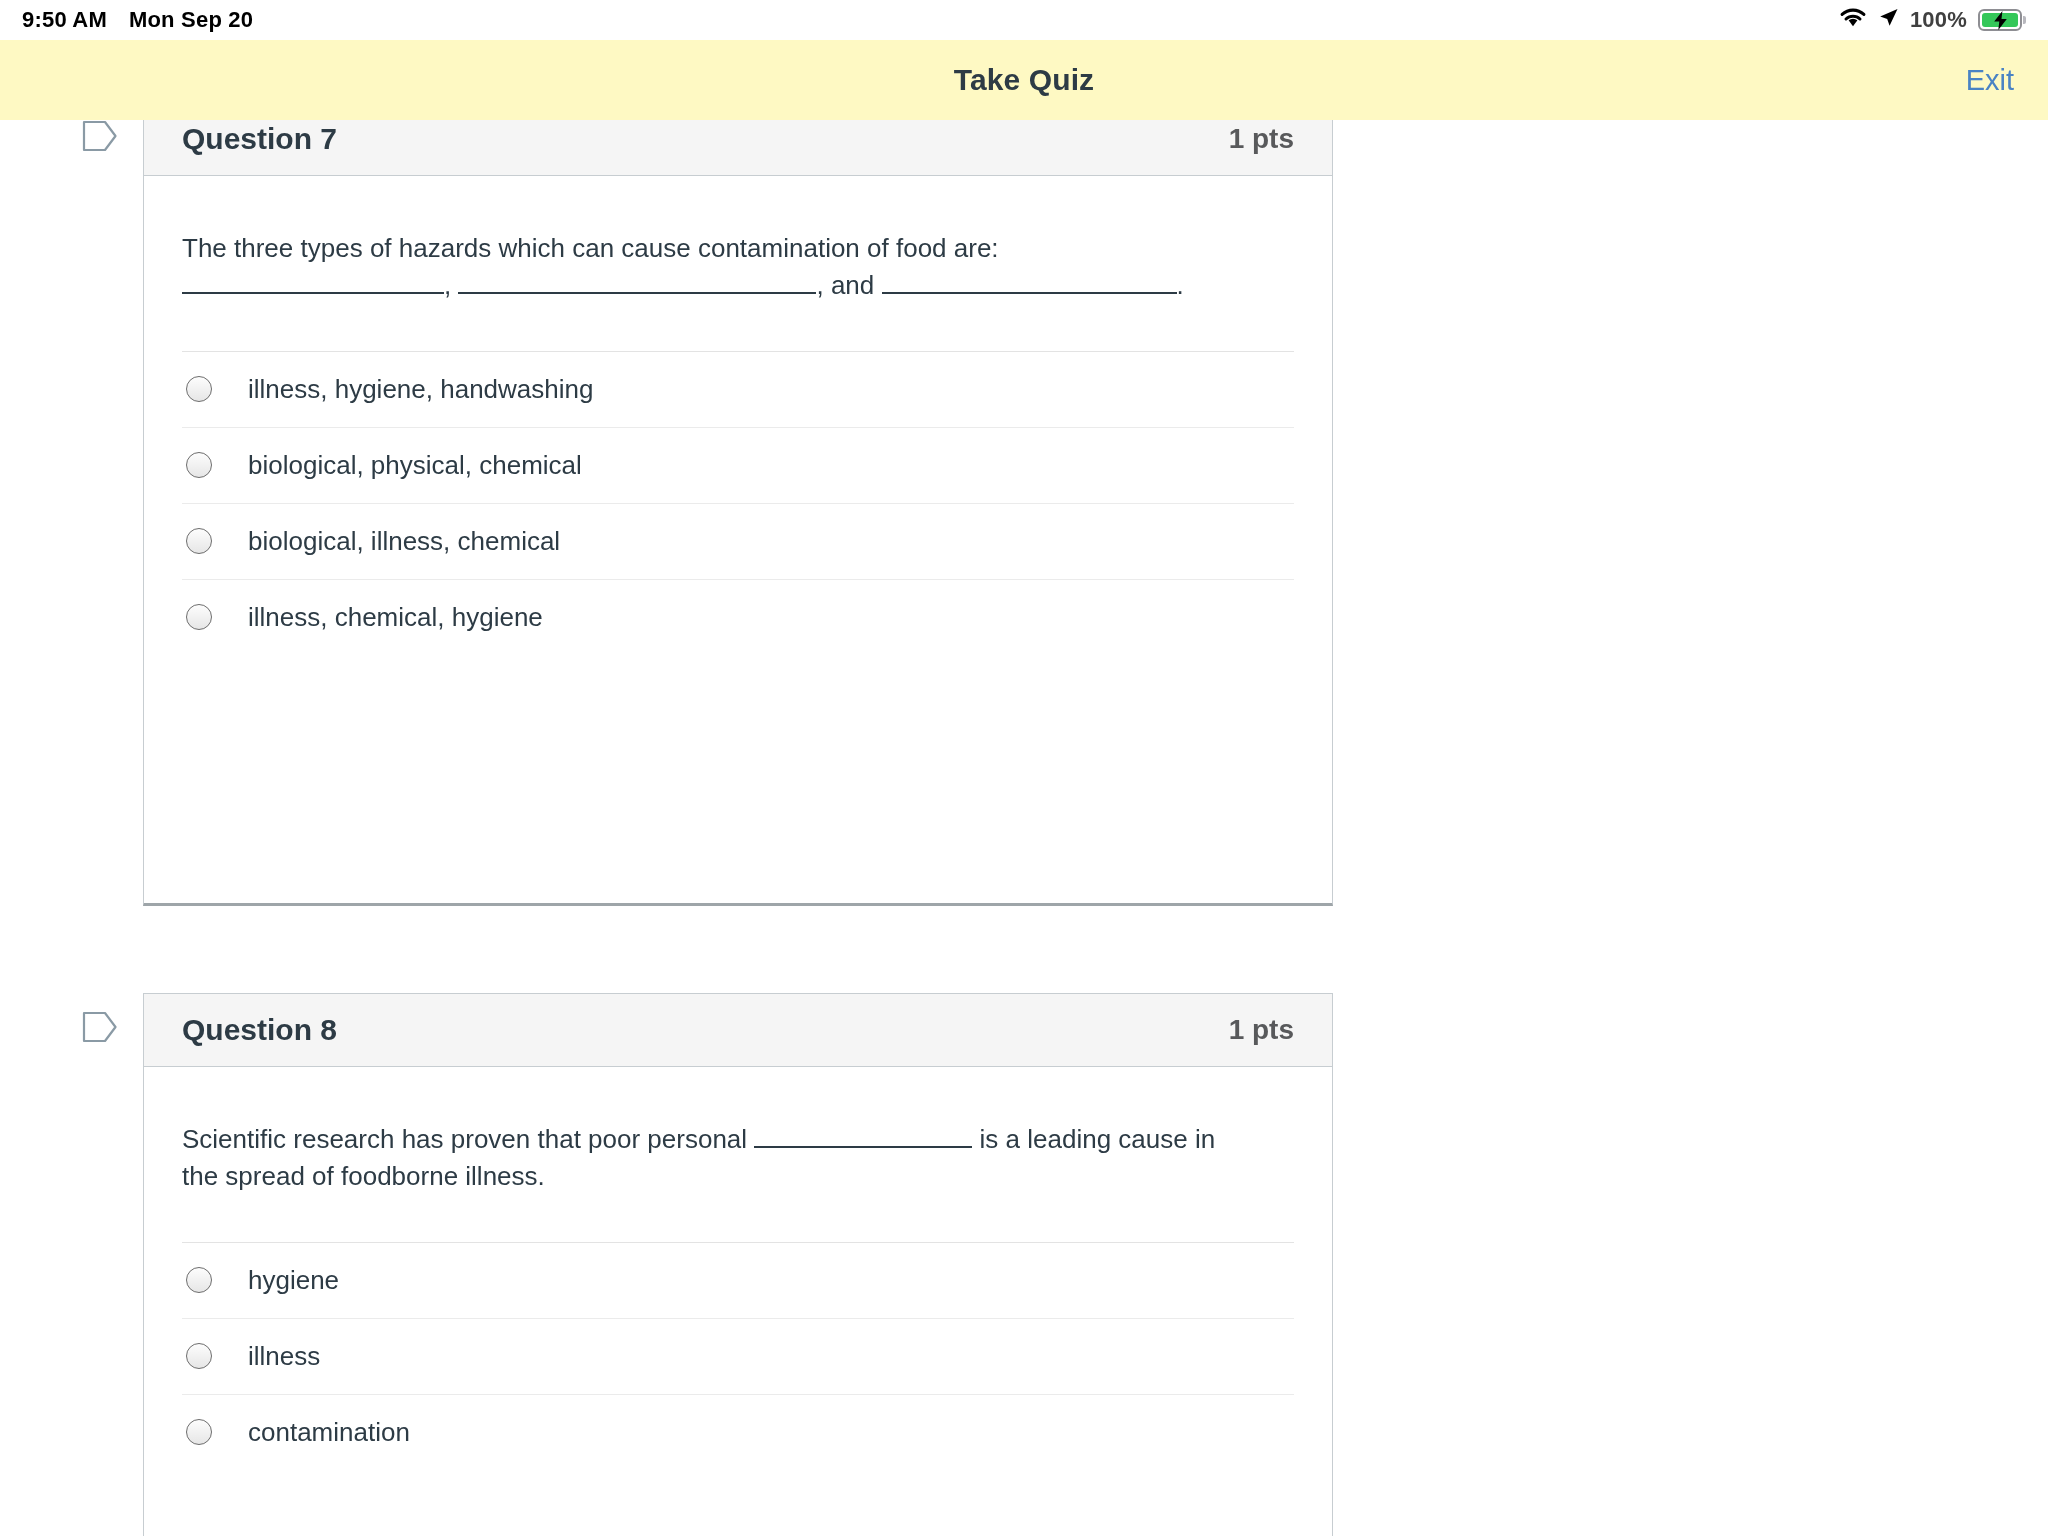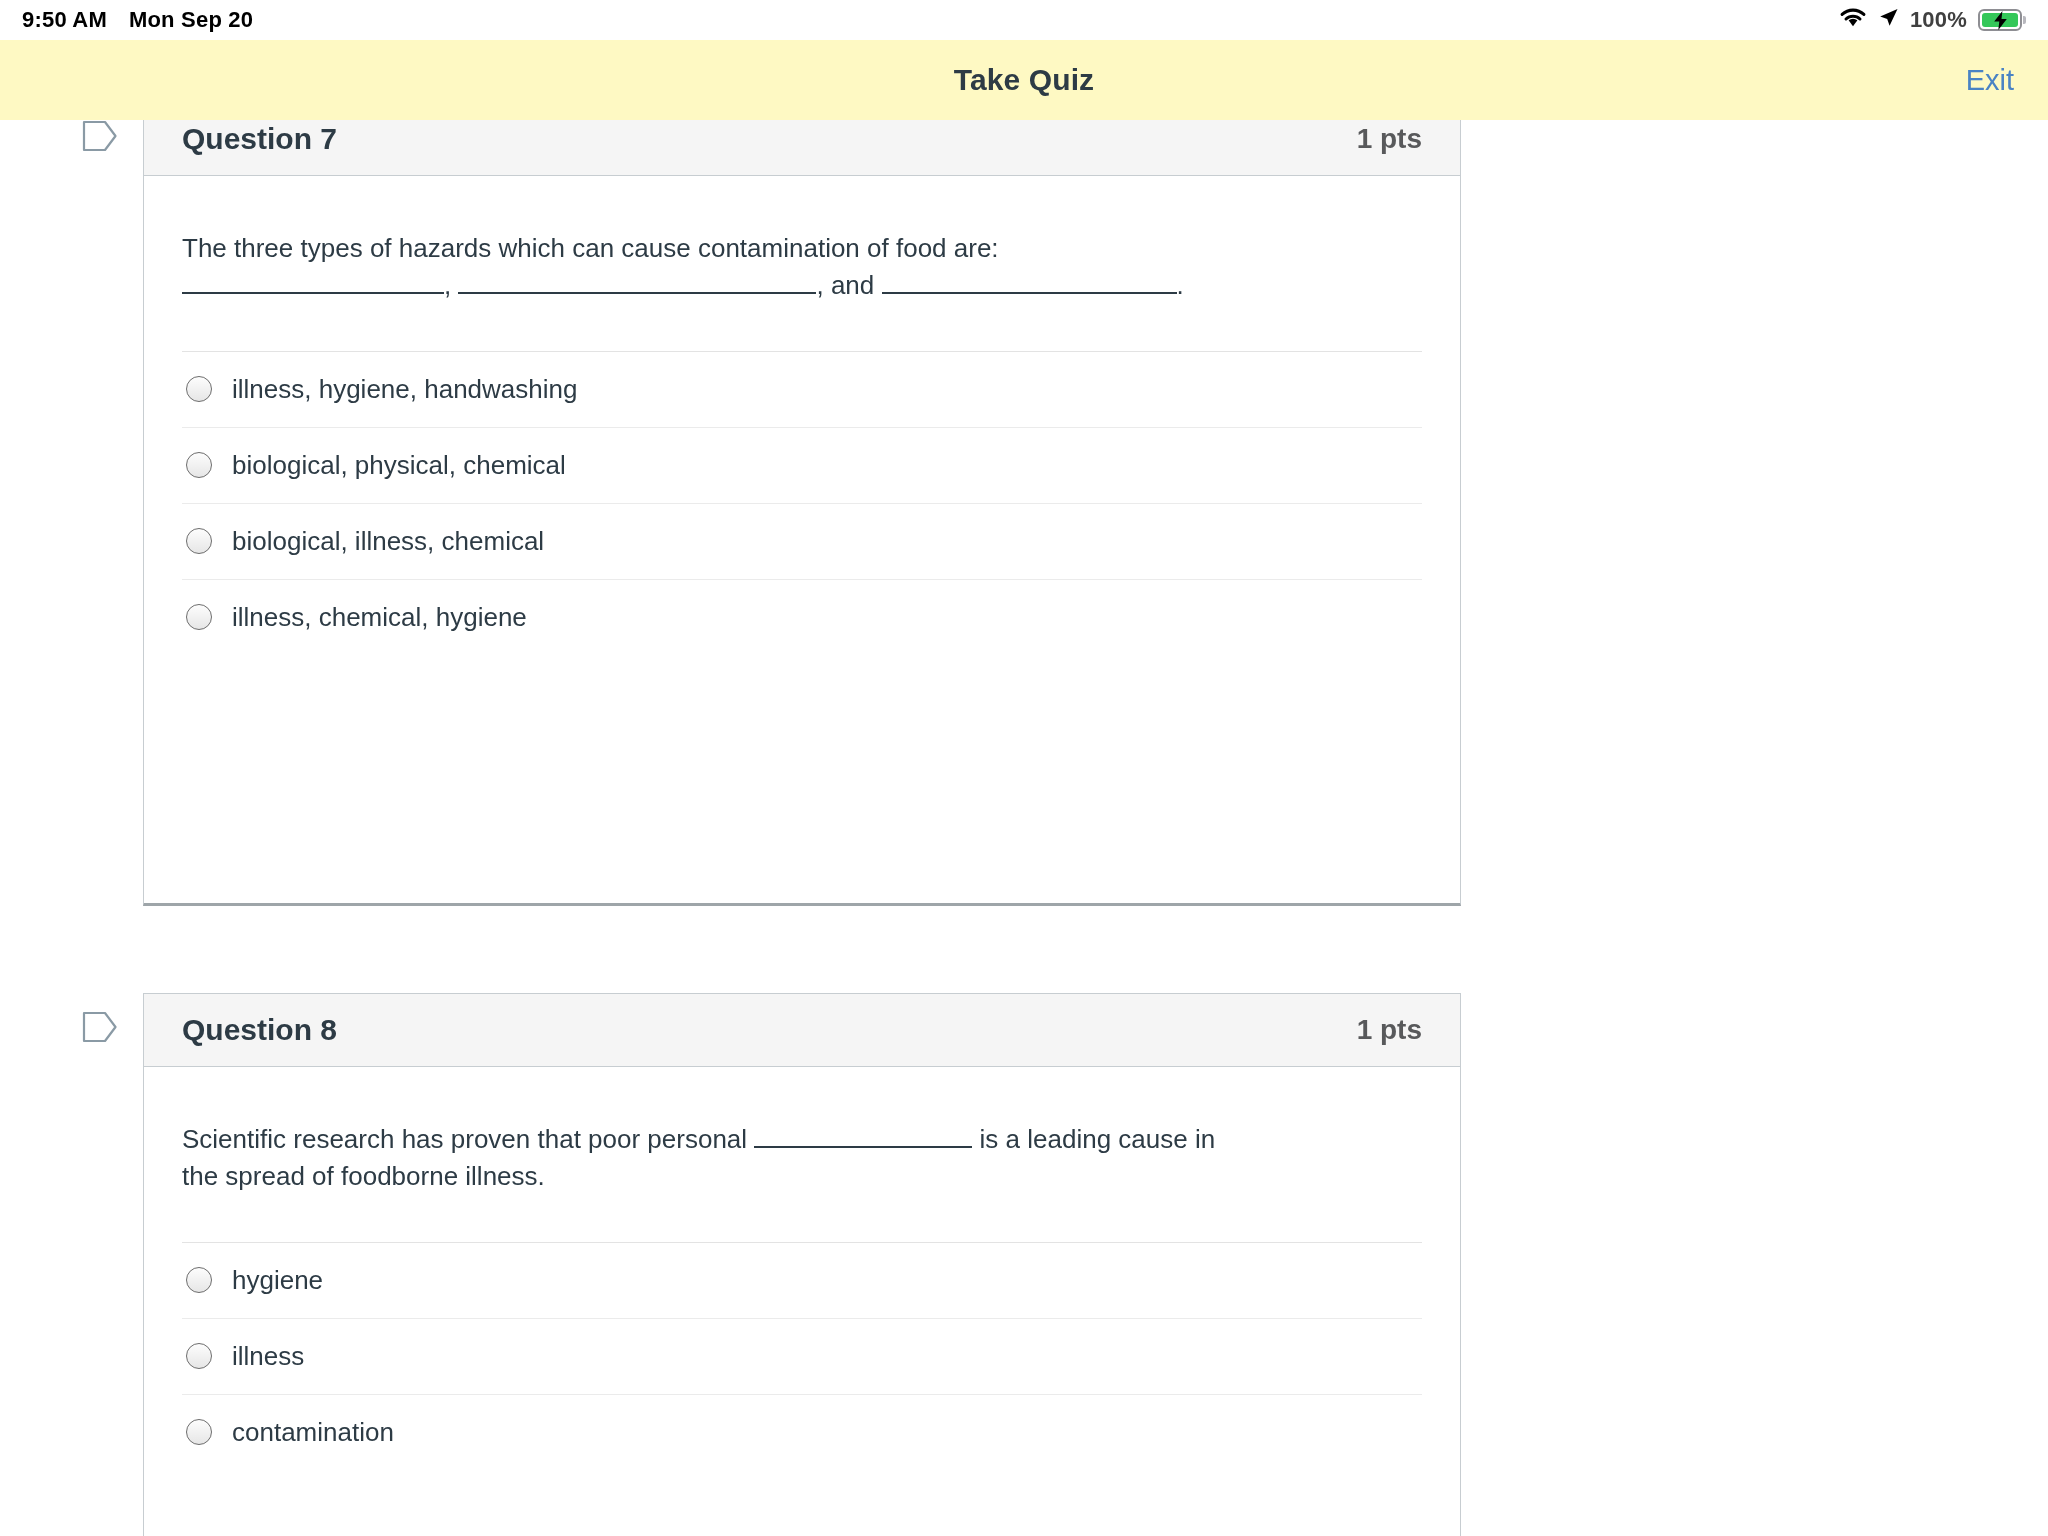--- a/index.html
+++ b/index.html
@@ -102,21 +102,21 @@
     position: relative;
     width: 2048px;
     height: 1416px;
     background: #ffffff;
     overflow: hidden;
   }
 
   .question-card {
     position: absolute;
     left: 143px;
-    width: 1318px;
+    width: 1190px;
     background: #ffffff;
     border: 1px solid #c7cdd1;
     border-bottom: 3px solid #9ea5a9;
   }
 
   .flag-icon {
     position: absolute;
     left: -62px;
     top: 16px;
     width: 36px;
@@ -161,21 +161,21 @@
   .blank-1 { width: 262px; }
   .blank-2 { width: 358px; }
   .blank-3 { width: 295px; }
   .blank-4 { width: 218px; }
 
   .answers { padding-bottom: 20px; }
 
   .answer-row {
     display: flex;
     align-items: center;
-    gap: 20px;
+    gap: 36px;
     height: 76px;
     border-top: 1px solid #ebebeb;
     padding-left: 4px;
     cursor: pointer;
   }
   .answer-row:first-child { border-top: 1px solid #e3e3e3; }
 
   .radio {
     flex: none;
     width: 26px;

